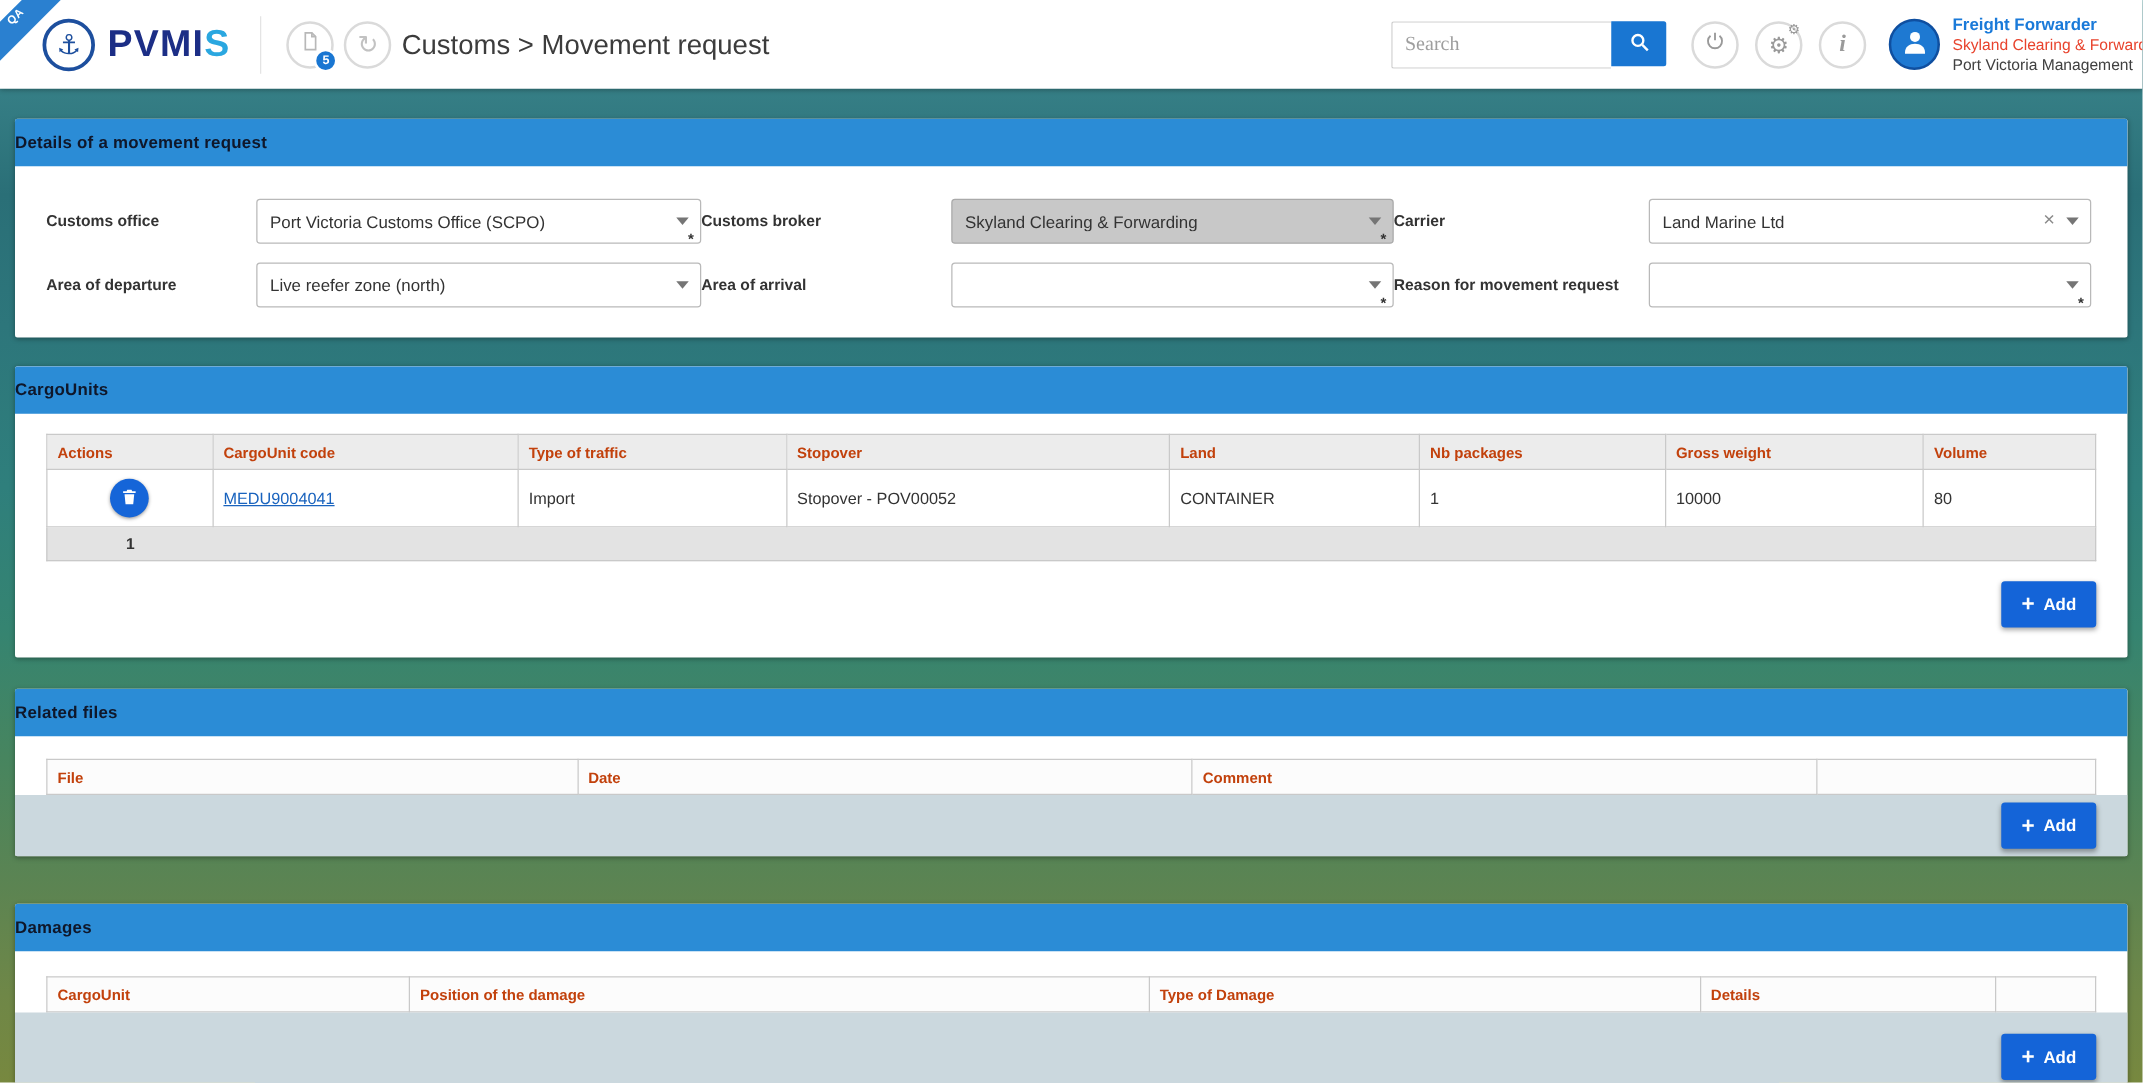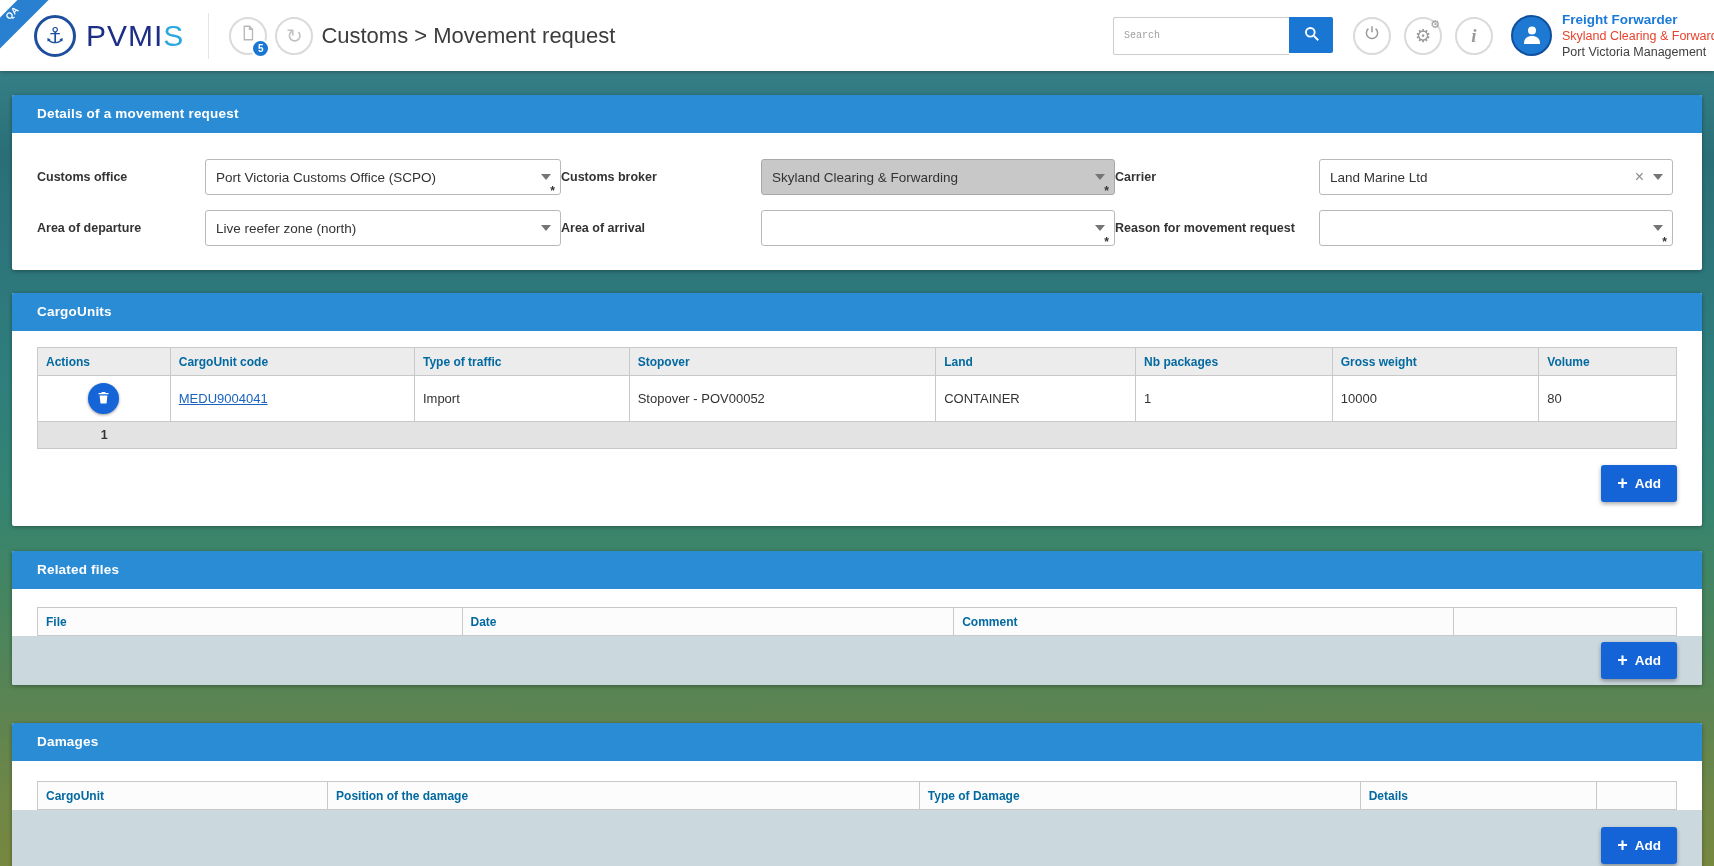--- a/index.html
+++ b/index.html
@@ -8,63 +8,63 @@
     font-family:"Liberation Sans","DejaVu Sans",sans-serif;
     background:linear-gradient(180deg,#46989b 0%,#367f86 8%,#2a6f77 18%,#2d767b 30%,#2f7f7c 45%,#358471 58%,#47855f 70%,#5c8452 82%,#6f8747 92%,#77883f 100%);
   }
   
   .topbar{position:relative;height:71px;background:#fff;display:flex;align-items:center;box-shadow:0 1px 4px rgba(0,0,0,.3);z-index:10}
   .qa-ribbon{position:absolute;top:0;left:0;width:54px;height:54px;overflow:hidden;z-index:12;pointer-events:none}
   .qa-ribbon::before{content:"";position:absolute;width:86px;height:22px;background:#2a80d0;transform:rotate(-45deg);top:5px;left:-26px}
   .qa-ribbon span{position:absolute;top:8px;left:5px;transform:rotate(-45deg);color:#fff;font-size:9px;font-weight:700;letter-spacing:.5px}
   .brand{display:flex;align-items:center;gap:10px;margin-left:34px;cursor:pointer}
   .logo-circle{width:42px;height:42px;border-radius:50%;border:3px solid #1d4f9e;color:#1d4f9e;display:flex;align-items:center;justify-content:center;font-size:22px;background:#fff}
-  .brand-text{font-size:30px;font-weight:400;letter-spacing:1px;line-height:1}
+  .brand-text{font-size:30px;font-weight:700;letter-spacing:1px;line-height:1}
   .b1{color:#1c2e86}.b2{color:#2aa7e0}
   .tb-divider{width:1px;height:46px;background:#e4e4e4;margin:0 20px 0 24px}
   .circle-btn{position:relative;width:38px;height:38px;border-radius:50%;border:2px solid #dadada;background:#fff;display:flex;align-items:center;justify-content:center;cursor:pointer;color:#c2c2c2;font-size:20px}
   .tb-group{display:flex;align-items:center;gap:8px}
   .badge{position:absolute;bottom:-5px;right:-5px;width:19px;height:19px;border-radius:50%;background:#1976d2;border:2px solid #fff;color:#fff;font-size:10px;font-weight:700;display:flex;align-items:center;justify-content:center}
   .page-title{margin-left:8px;font-size:22px;font-weight:500;color:#3c3c3c;white-space:nowrap}
   .search-box{display:flex;margin-left:auto}
-  .search-input{width:176px;height:36px;border:1px solid #ccc;border-right:none;border-radius:2px 0 0 2px;padding:18px 10px;font-size:10px;color:#333;outline:none;font-family:Liberation Mono, monospace}
+  .search-input{width:176px;height:36px;border:1px solid #ccc;border-right:none;border-radius:2px 0 0 2px;padding:18px 10px;font-size:16px;color:#333;outline:none;font-family:Liberation Serif, serif}
   .search-input::placeholder{color:#9e9e9e}
   .search-btn{width:44px;height:36px;border:none;background:#1976d2;border-radius:0 2px 2px 0;display:flex;align-items:center;justify-content:center;cursor:pointer}
   .round-group{display:flex;gap:13px;margin-left:20px}
   .gear-wrap{position:relative;font-size:18px;color:#9a9a9a;line-height:1}
   .gear-small{position:absolute;top:-8px;right:-9px;font-size:11px}
   .info-glyph{font-family:"Liberation Serif","DejaVu Serif",serif;font-style:italic;font-weight:700;font-size:19px;color:#9a9a9a}
   .user-block{display:flex;align-items:center;gap:10px;margin-left:18px;flex-shrink:0}
   .avatar{width:41px;height:41px;border-radius:50%;background:#1e79d2;border:2px solid #0f4fa0;display:flex;align-items:center;justify-content:center;cursor:pointer}
   .user-lines{white-space:nowrap;line-height:16px;width:152px;overflow:hidden}
   .u-role{font-size:13.5px;font-weight:700;color:#1a7ad9}
   .u-company{font-size:12.5px;color:#e8432d}
   .u-org{font-size:12.5px;color:#404040}
   
   .panel{margin:0 12px;background:#fff;border-radius:2px;box-shadow:0 1px 4px rgba(0,0,0,.35);overflow:hidden}
-  .panel-header{height:38px;line-height:38px;background:#2b8cd6;color:#ffffff;font-size:13.5px;font-weight:700;padding-left:25px;letter-spacing:.2px}
+  .panel-header{height:38px;line-height:38px;background:#2b8cd6;color:#0f172a;font-size:13.5px;font-weight:700;letter-spacing:.2px}
   .panel-details{margin-top:24px}
   .panel-cargo{margin-top:23px}
   .panel-related{margin-top:25px}
   .panel-damages{margin-top:38px}
   
   .form-grid{display:grid;grid-template-columns:168px 356px 200px 354px 204px 354px;row-gap:15px;padding:26px 25px 24px;align-items:center}
   .f-label{font-size:12.5px;font-weight:700;color:#333;text-align:left;padding-right:12px;line-height:1.2}
   .select{position:relative;height:36px;border:1px solid #b9b9b9;border-radius:3px;background:#fff;display:flex;align-items:center;padding:0 18px 0 10px;font-size:13.5px;color:#333;cursor:pointer}
   .select .sel-value{white-space:nowrap;overflow:hidden;text-overflow:ellipsis}
   .caret{position:absolute;right:9px;top:50%;margin-top:-3px;width:0;height:0;border-left:5px solid transparent;border-right:5px solid transparent;border-top:6px solid #757575}
   .req{position:absolute;right:5px;bottom:-4px;font-size:12px;font-weight:700;color:#333;background:transparent}
   .select.disabled{background:#c8c8c8;border-color:#a9a9a9}
   .clear-x{position:absolute;right:28px;color:#8a8a8a;font-size:16px;line-height:1;cursor:pointer}
   
   .cargo-body{padding:16px 25px 24px}
   .table-wrap-related{margin:18px 25px 0}
   .table-wrap-damages{margin:20px 25px 0}
   .grid-table{width:100%;border-collapse:collapse;table-layout:fixed}
-  .grid-table th{background:#ececec;border:1px solid #c9c9c9;font-size:12px;font-weight:700;color:#0369a1;text-align:left;padding:5px 8px;height:28px;overflow:hidden;white-space:nowrap}
+  .grid-table th{background:#ececec;border:1px solid #c9c9c9;font-size:12px;font-weight:700;color:#c2410c;text-align:left;padding:5px 8px;height:28px;overflow:hidden;white-space:nowrap}
   .grid-table.light-head th{background:#fcfcfc}
   .grid-table td{border:1px solid #c9c9c9;font-size:13px;color:#333;padding:4px 8px;height:46px;background:#fff;overflow:hidden;white-space:nowrap}
   .actions-cell{text-align:center}
   .trash-btn{width:31px;height:31px;border-radius:50%;border:none;background:#1565d8;display:flex;align-items:center;justify-content:center;cursor:pointer;box-shadow:0 1px 3px rgba(0,0,0,.4);margin:0 auto}
   .cu-link{color:#1963be;text-decoration:underline;cursor:pointer}
   .pager-bar{border:1px solid #c9c9c9;border-top:none;background:#e3e3e3;height:27px;display:flex;align-items:center}
   .pager-num{width:8.1%;text-align:center;font-size:12.5px;font-weight:700;color:#333;cursor:pointer}
   .add-row{display:flex;justify-content:flex-end;margin-top:16px}
   .add-btn{display:flex;align-items:center;gap:7px;height:37px;padding:0 16px;background:#1464d8;border:none;border-radius:3px;color:#fff;font-size:13.5px;font-weight:700;cursor:pointer;box-shadow:0 2px 4px rgba(0,0,0,.35);font-family:inherit}
   .plus{font-size:18px;font-weight:700;line-height:1;margin-top:-1px}

